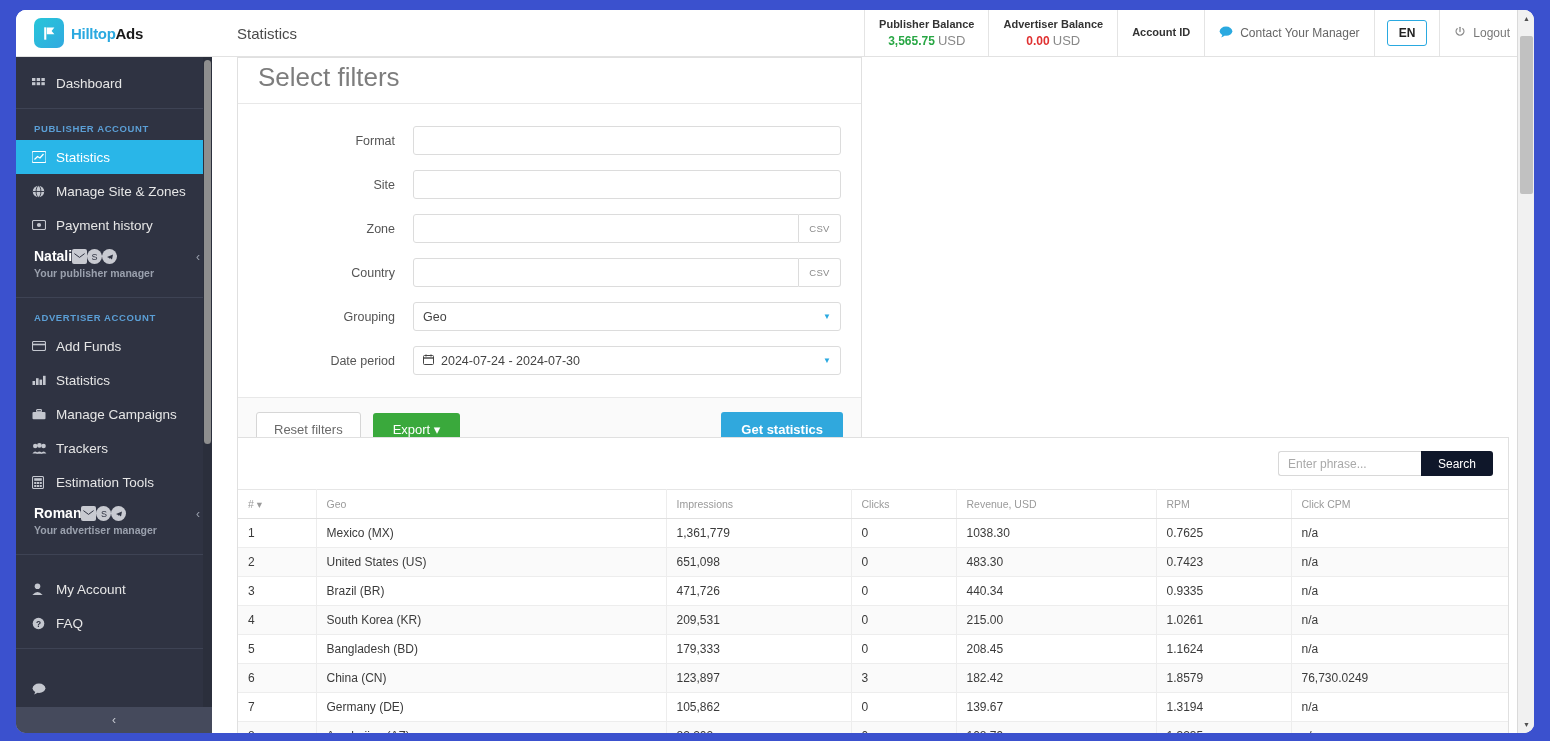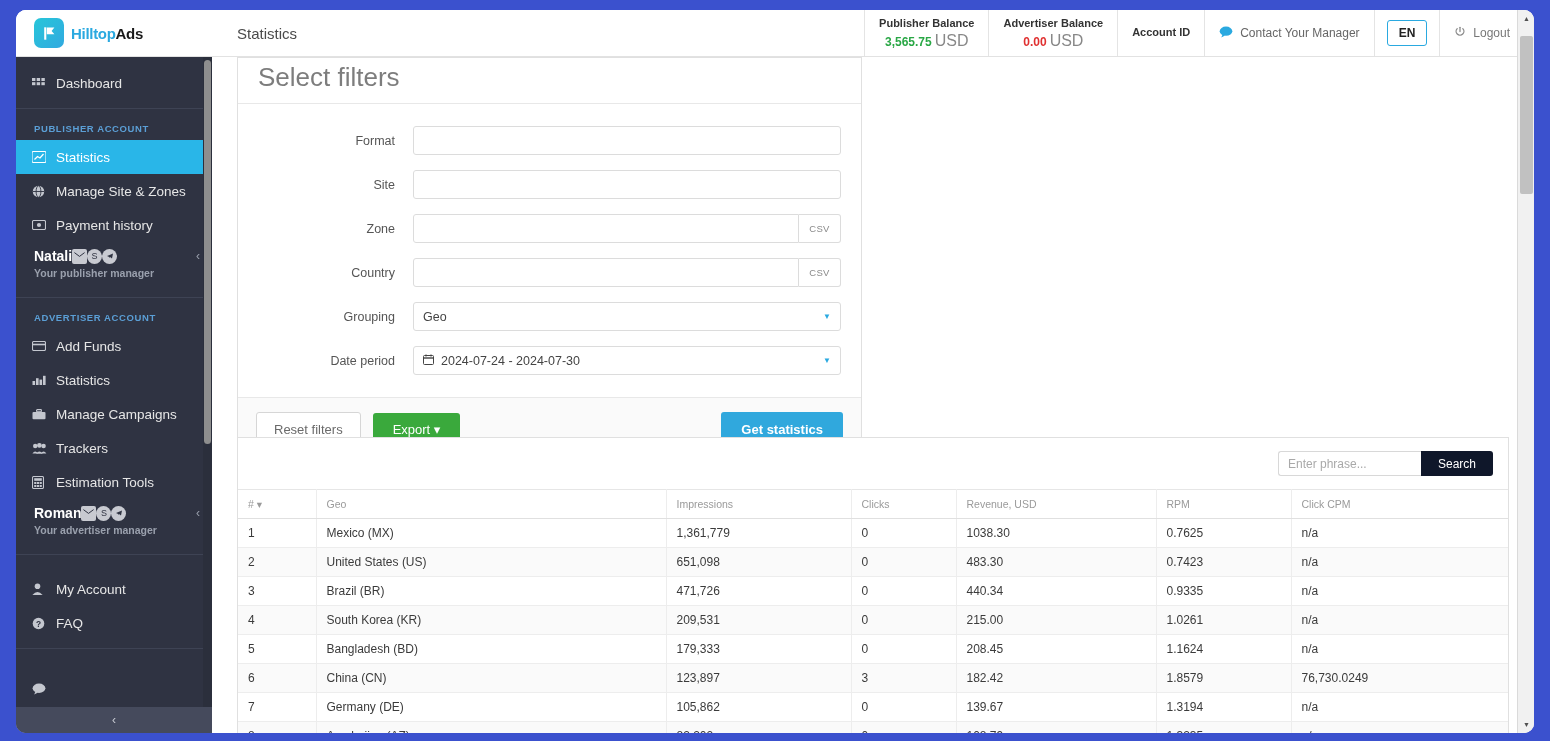--- a/index.html
+++ b/index.html
@@ -59,21 +59,21 @@
   .hdr-cell {
     border-left: 1px solid #e4e4e4;
     display: flex; flex-direction: column; align-items: center; justify-content: center;
     padding: 0 14px; font-size: 11px; color: #555; text-align: center;
     white-space: nowrap;
   }
   .hdr-cell .lbl { font-weight: bold; font-size: 11px; color: #333; margin-bottom: 3px; }
   .bal-amt { font-weight: bold; font-size: 12px; }
   .bal-green { color: #29a745; }
   .bal-red { color: #e03131; }
-  .bal-cur { color: #888; font-size: 16px; font-weight: normal; text-align: right; }
+  .bal-cur { color: #888; font-size: 13px; font-weight: normal; text-align: right; }
   .hdr-cell.contact { flex-direction: row; gap: 7px; color: #666; font-size: 12px; }
   .lang-cell { padding: 0 12px; }
   .lang-box {
     border: 1px solid #2aa9e0; color: #222; font-weight: bold; font-size: 12px;
     padding: 5px 11px; border-radius: 3px;
   }
   .hdr-cell.logout { flex-direction: row; gap: 7px; color: #777; font-size: 12px; }
 
   
   .sidebar {
@@ -101,21 +101,21 @@
   }
   .sb-item.active { background: #29b6e8; color: #fff; }
   .sb-item.active .ico { color: #fff; }
   .sb-sep { height: 1px; background: #3e4354; margin: 8px 0; }
   .sb-section {
     color: #5b9fd6; font-size: 9.5px; font-weight: bold; letter-spacing: .6px;
     padding: 6px 0 6px 18px;
   }
   .sb-gap { height: 9px; }
   .sb-manager { padding: 6px 12px 10px 18px; }
-  .mg-row { display: flex; align-items: center; }
+  .mg-row { display: flex; align-items: flex-end; }
   .mg-name { color: #ffffff; font-size: 14px; font-weight: bold; }
   .mg-ico {
     width: 15px; height: 15px; border-radius: 50%;
     display: inline-flex; align-items: center; justify-content: center;
     color: #2f3342; font-size: 9px;
   }
   .mg-ico.mail { background: #c8cad1; border-radius: 2px; }
   .mg-ico.skype { background: #c8cad1; }
   .mg-ico.tg { background: #c8cad1; }
   .mg-chev { margin-left: auto; color: #9aa0ad; font-size: 12px; }

